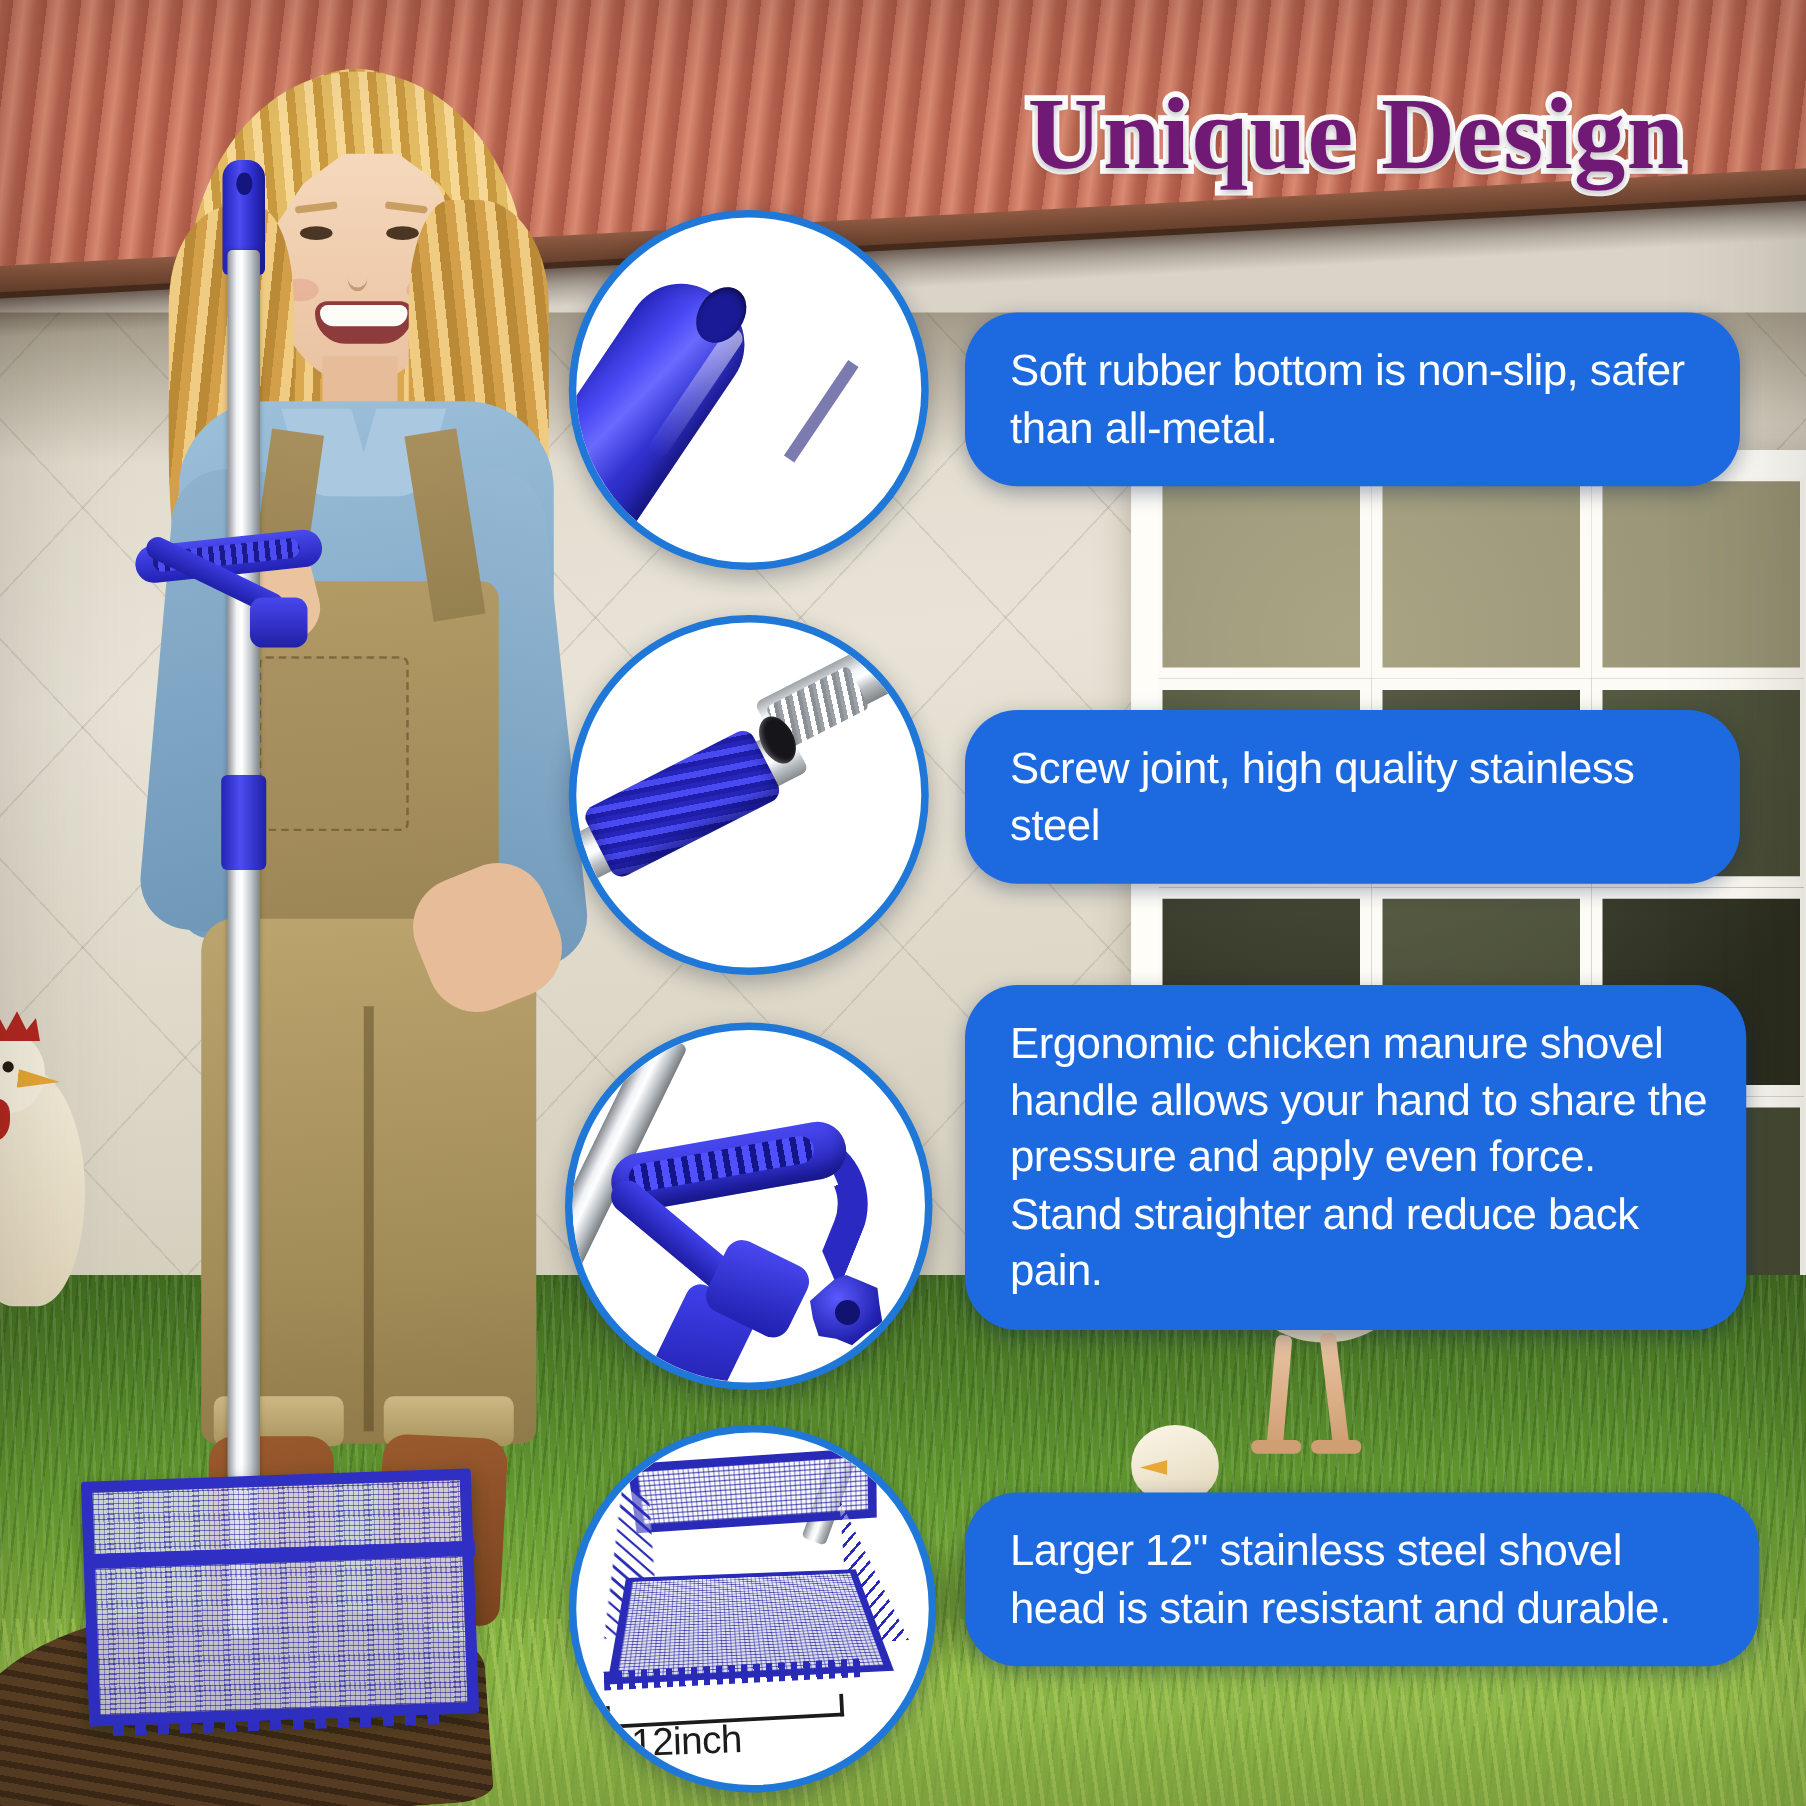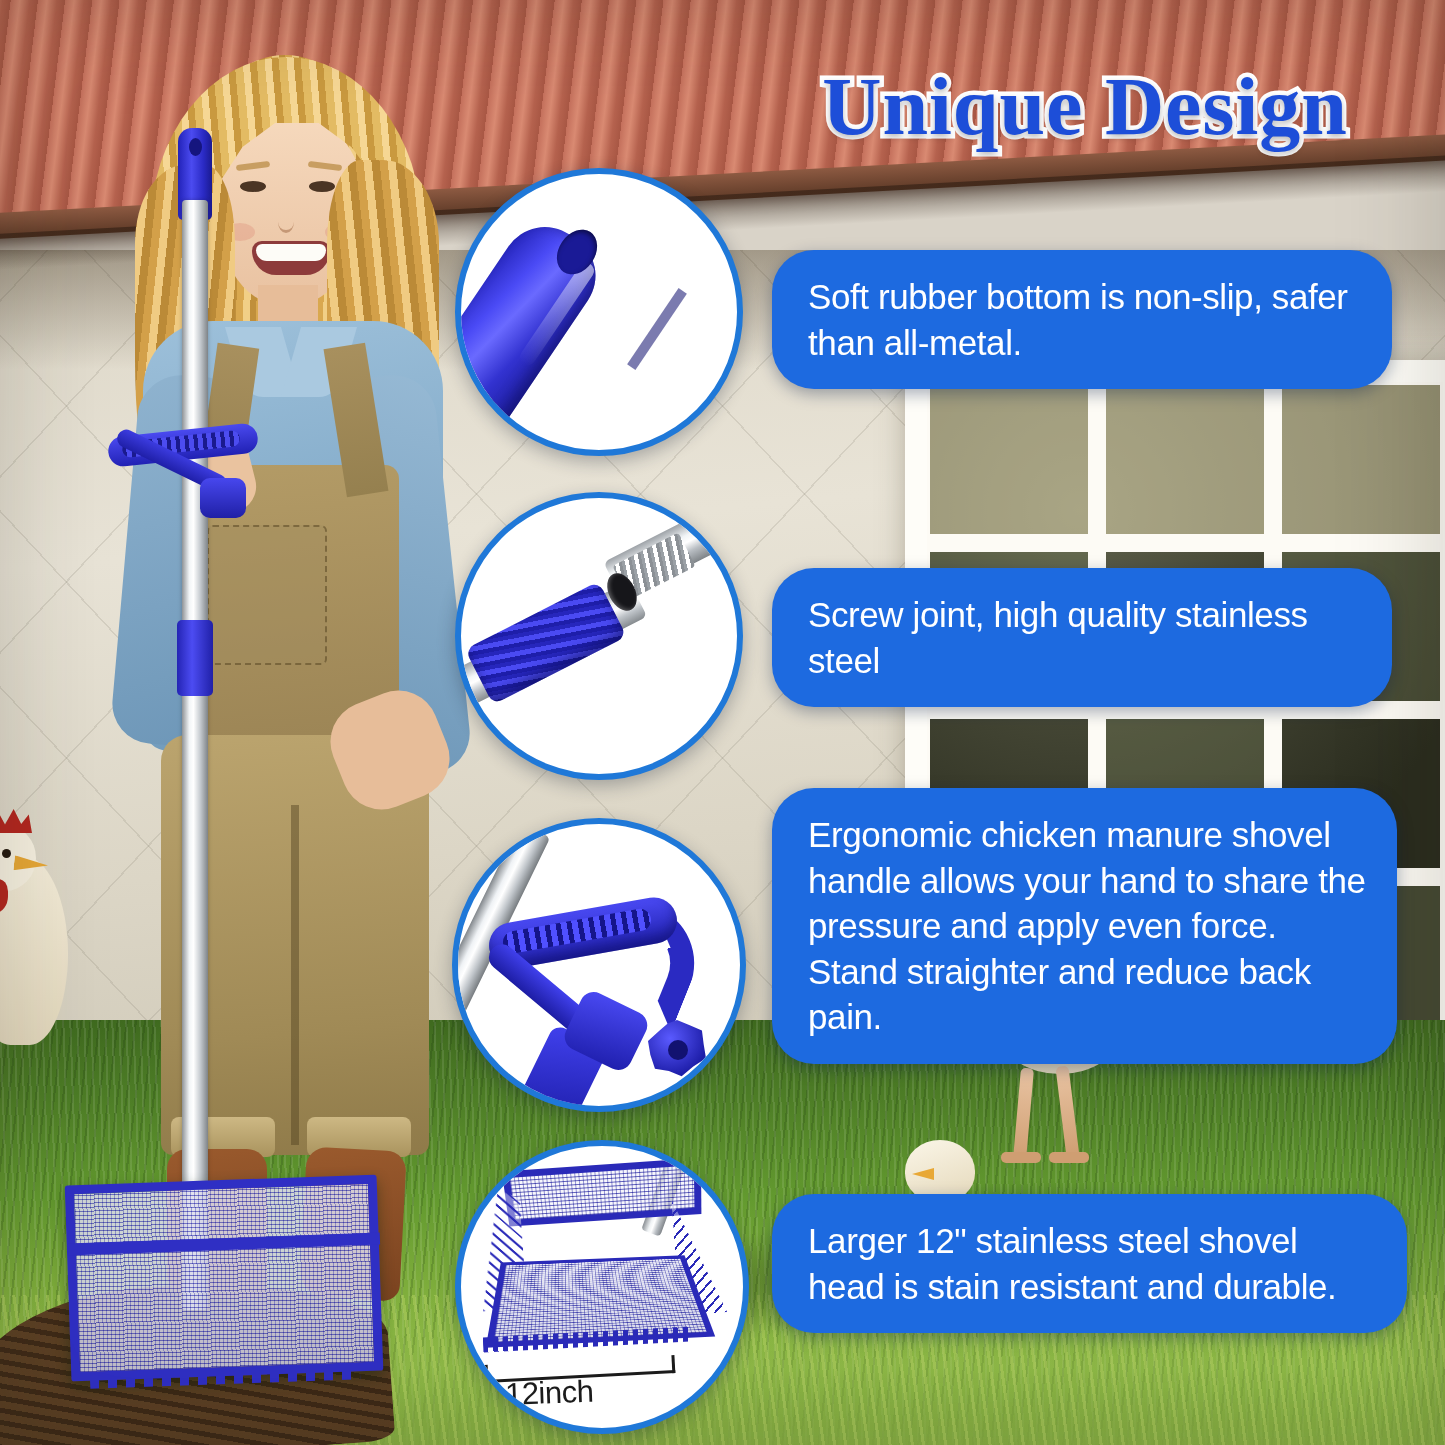--- a/index.html
+++ b/index.html
@@ -337,21 +337,21 @@
   }
 
   
   .title {
     position:absolute; left:760px; top:52px; width:650px; height:110px;
     display:flex; align-items:center; justify-content:center;
     font-family:"Liberation Serif", serif;
     font-weight:bold;
     font-size:82px;
     letter-spacing:1px;
-    color:#1d4ed8;
+    color:#701a75;
     -webkit-text-stroke:9px #ffffff;
     paint-order:stroke fill;
     text-shadow:0 3px 6px rgba(0,0,0,.28);
     white-space:nowrap;
   }
 
   
   .circle {
     position:absolute;
     border-radius:50%;

